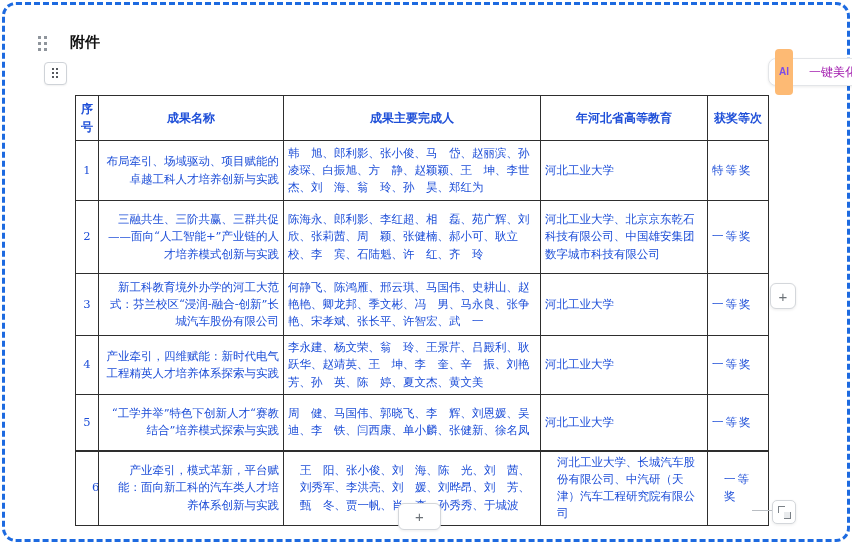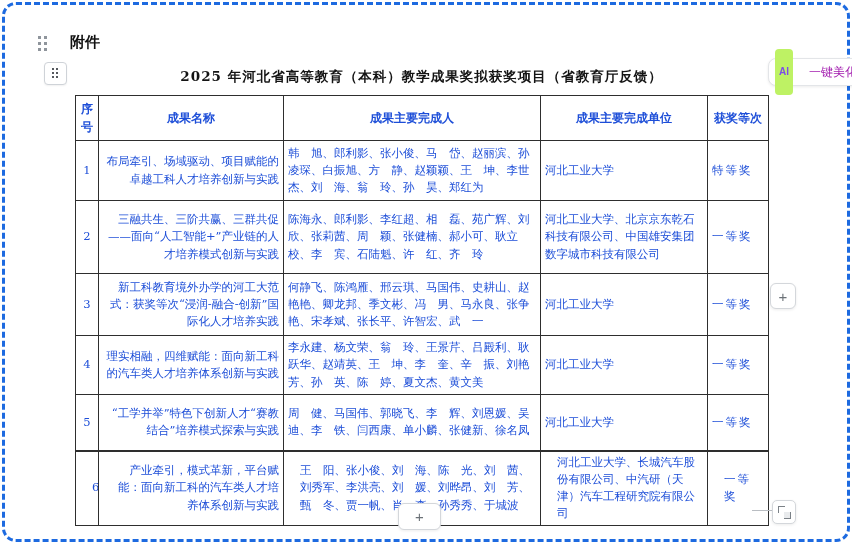--- a/index.html
+++ b/index.html
@@ -45,21 +45,21 @@
   #results tbody tr:nth-child(6) td{border-top-width:2px;padding-left:16px;}
   .col-no{text-align:center;}
   .col-name{text-align:right;}
   .col-people{text-align:left;margin-top:21px;}
   .col-org{text-align:left;}
   .col-award{letter-spacing:2px;}
   
   #ai-btn{position:absolute;left:768px;top:58px;height:26px;display:flex;align-items:center;
     gap:6px;background:#fff;border:1px solid #e3e5e8;border-radius:8px;padding:0 10px 0 6px;
     box-shadow:0 1px 3px rgba(0,0,0,.08);cursor:pointer;z-index:60;}
-  #ai-badge{background:#bef264;color:#7c4de8;font-size:10px;font-weight:bold;border-radius:4px;
+  #ai-badge{background:#fdba74;color:#7c4de8;font-size:10px;font-weight:bold;border-radius:4px;
     padding:18px 4px;line-height:1;}
   #ai-label{font-size:12px;color:#a21caf;white-space:nowrap;margin-left:10px;}
   
   .plus-btn{position:absolute;background:#fff;border:1px solid #d4d7db;border-radius:6px;
     display:flex;align-items:center;justify-content:center;color:#6b7177;font-size:15px;
     box-shadow:0 1px 3px rgba(0,0,0,.08);cursor:pointer;z-index:40;
     font-family:"Liberation Sans",sans-serif;}
   #add-row-btn{left:770px;top:283px;width:24px;height:24px;}
   #add-page-btn{left:398px;top:503px;width:41px;height:25px;}
   
@@ -96,64 +96,63 @@
     <span class="dots">
       <i></i>
         <i></i>
         <i></i>
         <i></i>
         <i></i>
         <i></i>
     </span>
   </div>
 
-  <div id="title">2025 年河北省高等教育（本科）教学成果奖拟获奖项目（省教育厅反馈）</div>
 
   <table id="results">
     <colgroup>
       <col style="width:23px">
         <col style="width:185px">
         <col style="width:257px">
       <col style="width:167px">
         <col style="width:61px">
     </colgroup>
     <thead>
         <tr>
           <th>序号</th>
           <th>成果名称</th>
           <th>成果主要完成人</th>
-          <th>成果主要完成单位</th>
+          <th>年河北省高等教育</th>
           <th>获奖等次</th>
         </tr>
       </thead>
     <tbody>
         <tr>
           <td class="col-no">1</td>
           <td class="col-name">布局牵引、场域驱动、项目赋能的卓越工科人才培养创新与实践</td>
           <td class="col-people">韩　旭、郎利影、张小俊、马　岱、赵丽滨、孙凌琛、白振旭、方　静、赵颖颖、王　坤、李世杰、刘　海、翁　玲、孙　昊、郑红为</td>
           <td class="col-org">河北工业大学</td>
           <td class="col-award">特等奖</td>
         </tr>
         <tr>
           <td class="col-no">2</td>
           <td class="col-name">三融共生、三阶共赢、三群共促——面向“人工智能+”产业链的人才培养模式创新与实践</td>
           <td class="col-people">陈海永、郎利影、李红超、相　磊、苑广辉、刘　欣、张莉茜、周　颖、张健楠、郝小可、耿立校、李　宾、石陆魁、许　红、齐　玲</td>
           <td class="col-org">河北工业大学、北京京东乾石科技有限公司、中国雄安集团数字城市科技有限公司</td>
           <td class="col-award">一等奖</td>
         </tr>
         <tr>
           <td class="col-no">3</td>
-          <td class="col-name">新工科教育境外办学的河工大范式：获奖等次“浸润-融合-创新”国际化人才培养实践</td>
+          <td class="col-name">新工科教育境外办学的河工大范式：芬兰校区“浸润-融合-创新”长城汽车股份有限公司</td>
           <td class="col-people">何静飞、陈鸿雁、邢云琪、马国伟、史耕山、赵艳艳、卿龙邦、季文彬、冯　男、马永良、张争艳、宋孝斌、张长平、许智宏、武　一</td>
           <td class="col-org">河北工业大学</td>
           <td class="col-award">一等奖</td>
         </tr>
         <tr>
           <td class="col-no">4</td>
-          <td class="col-name">理实相融，四维赋能：面向新工科的汽车类人才培养体系创新与实践</td>
+          <td class="col-name">产业牵引，四维赋能：新时代电气工程精英人才培养体系探索与实践</td>
           <td class="col-people">李永建、杨文荣、翁　玲、王景芹、吕殿利、耿跃华、赵靖英、王　坤、李　奎、辛　振、刘艳芳、孙　英、陈　婷、夏文杰、黄文美</td>
           <td class="col-org">河北工业大学</td>
           <td class="col-award">一等奖</td>
         </tr>
         <tr>
           <td class="col-no">5</td>
           <td class="col-name">“工学并举”特色下创新人才“赛教结合”培养模式探索与实践</td>
           <td class="col-people">周　健、马国伟、郭晓飞、李　辉、刘恩媛、吴　迪、李　铁、闫西康、单小麟、张健新、徐名凤</td>
           <td class="col-org">河北工业大学</td>
           <td class="col-award">一等奖</td>

